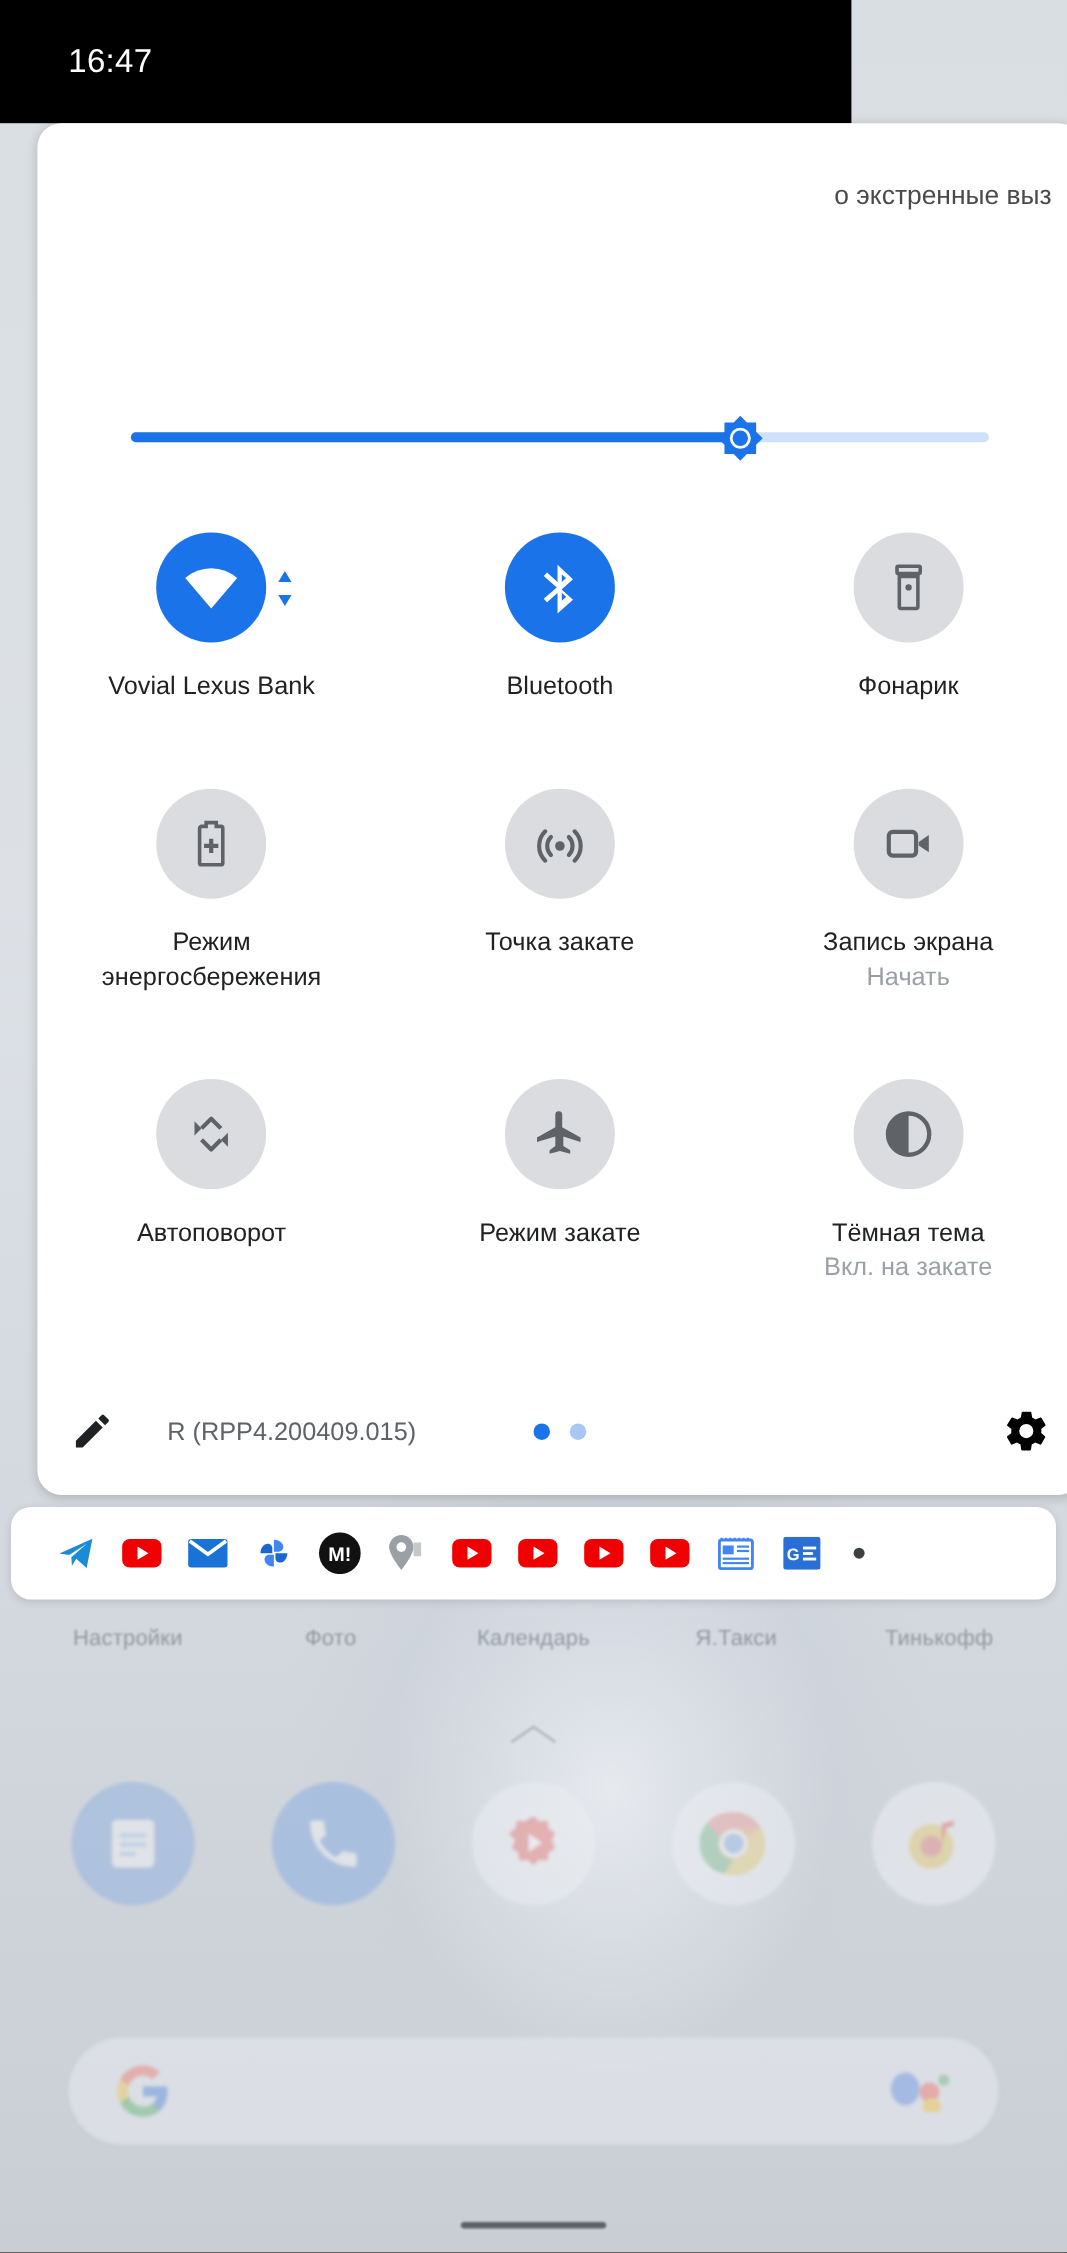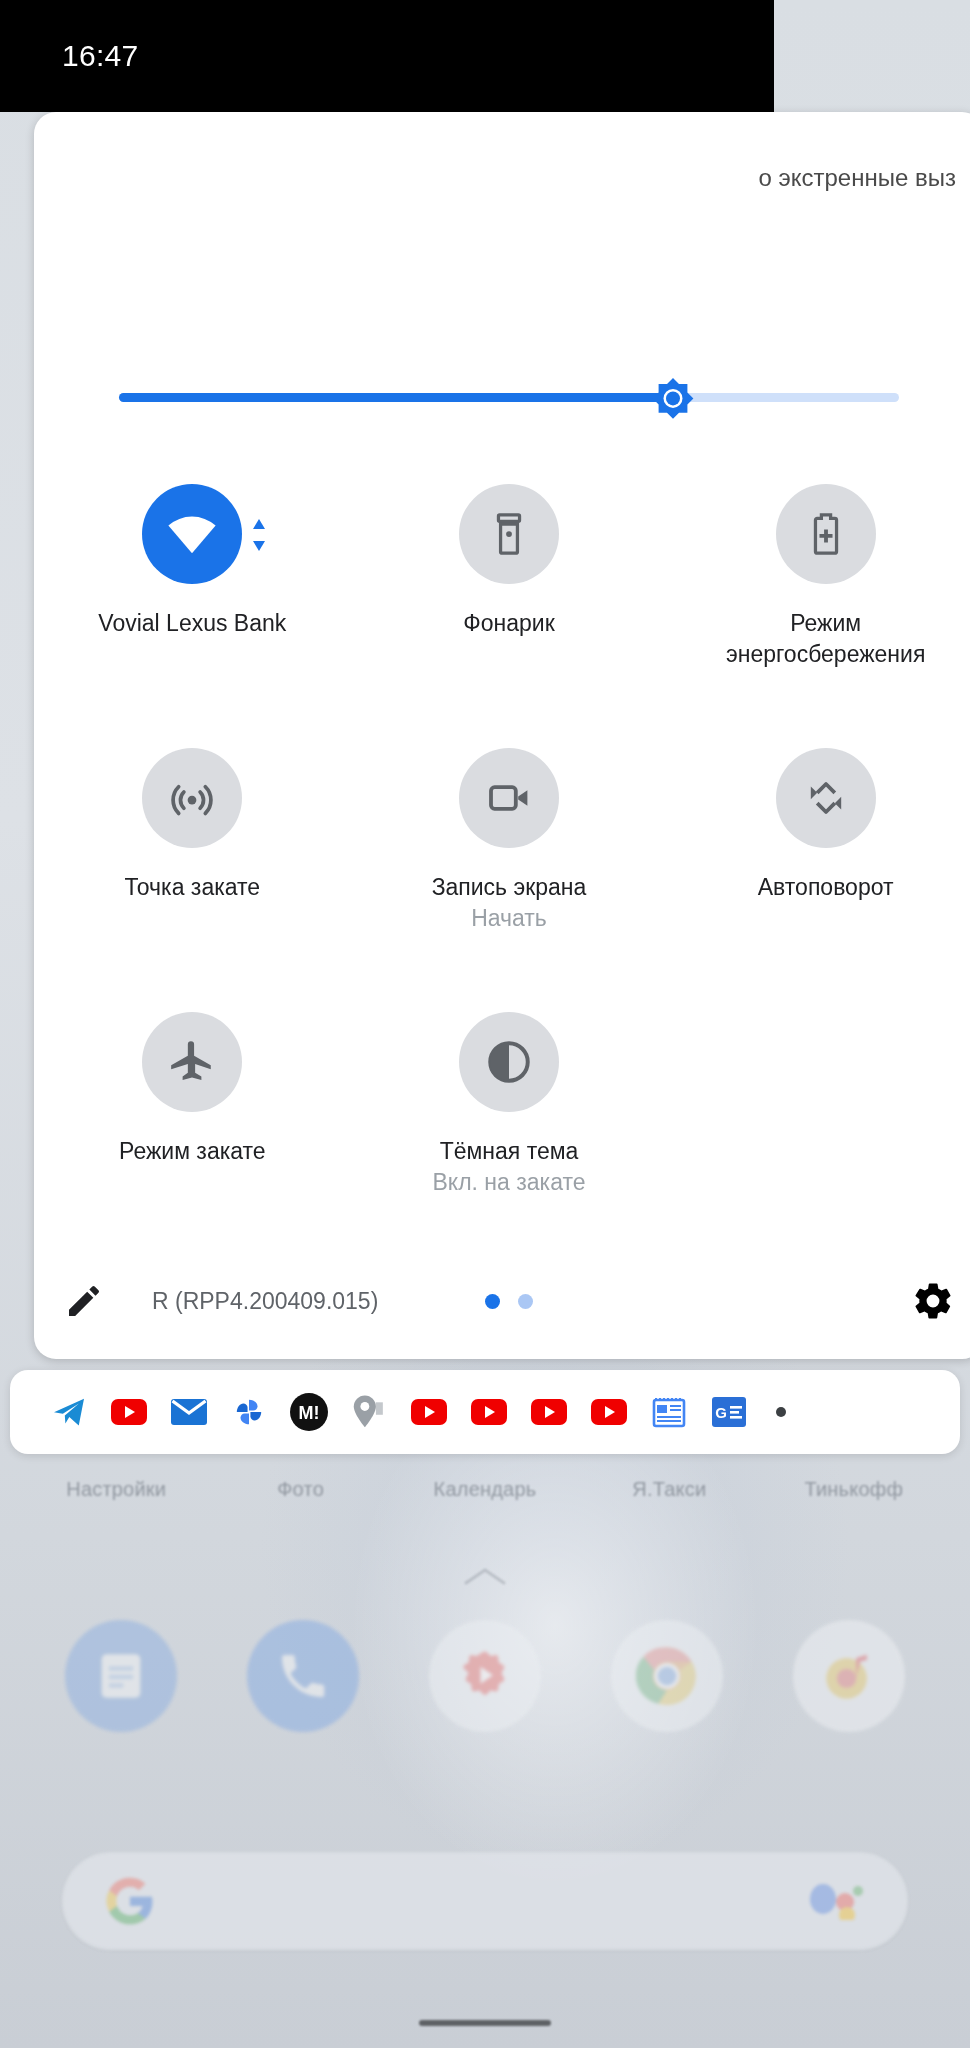--- a/index.html
+++ b/index.html
@@ -297,20 +297,30 @@
             </svg>
           </div>
           <svg class="wifi-arrows" viewBox="0 0 18 34">
             <path d="M9 1 L15 11 H3 Z" fill="#1a73e8"></path>
             <path d="M9 33 L3 23 H15 Z" fill="#1a73e8"></path>
           </svg>
         </div>
         <div class="tile-label">Vovial Lexus Bank</div>
       </div>
 
+      <div class="tile">
+        <div class="tile-icon-wrap">
+          <div class="tile-circle on">
+            <svg width="52" height="52" viewBox="0 0 24 24">
+              <path d="M11 2.5 L17.5 8.6 L12.7 12.9 L17.5 17.2 L11 23 V14.3 L6.6 18.2 L5.2 16.8 L10.7 12 L5.2 7.2 L6.6 5.8 L11 9.7 Z M12.8 6.6 V9.7 L14.6 8.1 Z M12.8 14.2 V17.6 L14.6 16 Z" fill="#ffffff"></path>
+            </svg>
+          </div>
+        </div>
+        <div class="tile-label">Bluetooth</div>
+      </div>
 
       <div class="tile">
         <div class="tile-icon-wrap">
           <div class="tile-circle">
             <svg width="46" height="46" viewBox="0 0 24 24">
               <rect x="6.5" y="2" width="11" height="3.4" rx="0.6" fill="none" stroke="#5f6368" stroke-width="1.7"></rect>
               <path d="M7.6 6.8 h8.8 v14.4 a0.8 0.8 0 0 1 -0.8 0.8 h-7.2 a0.8 0.8 0 0 1 -0.8 -0.8 z" fill="none" stroke="#5f6368" stroke-width="1.7"></path>
               <circle cx="12" cy="12" r="1.5" fill="#5f6368"></circle>
             </svg>
           </div>

